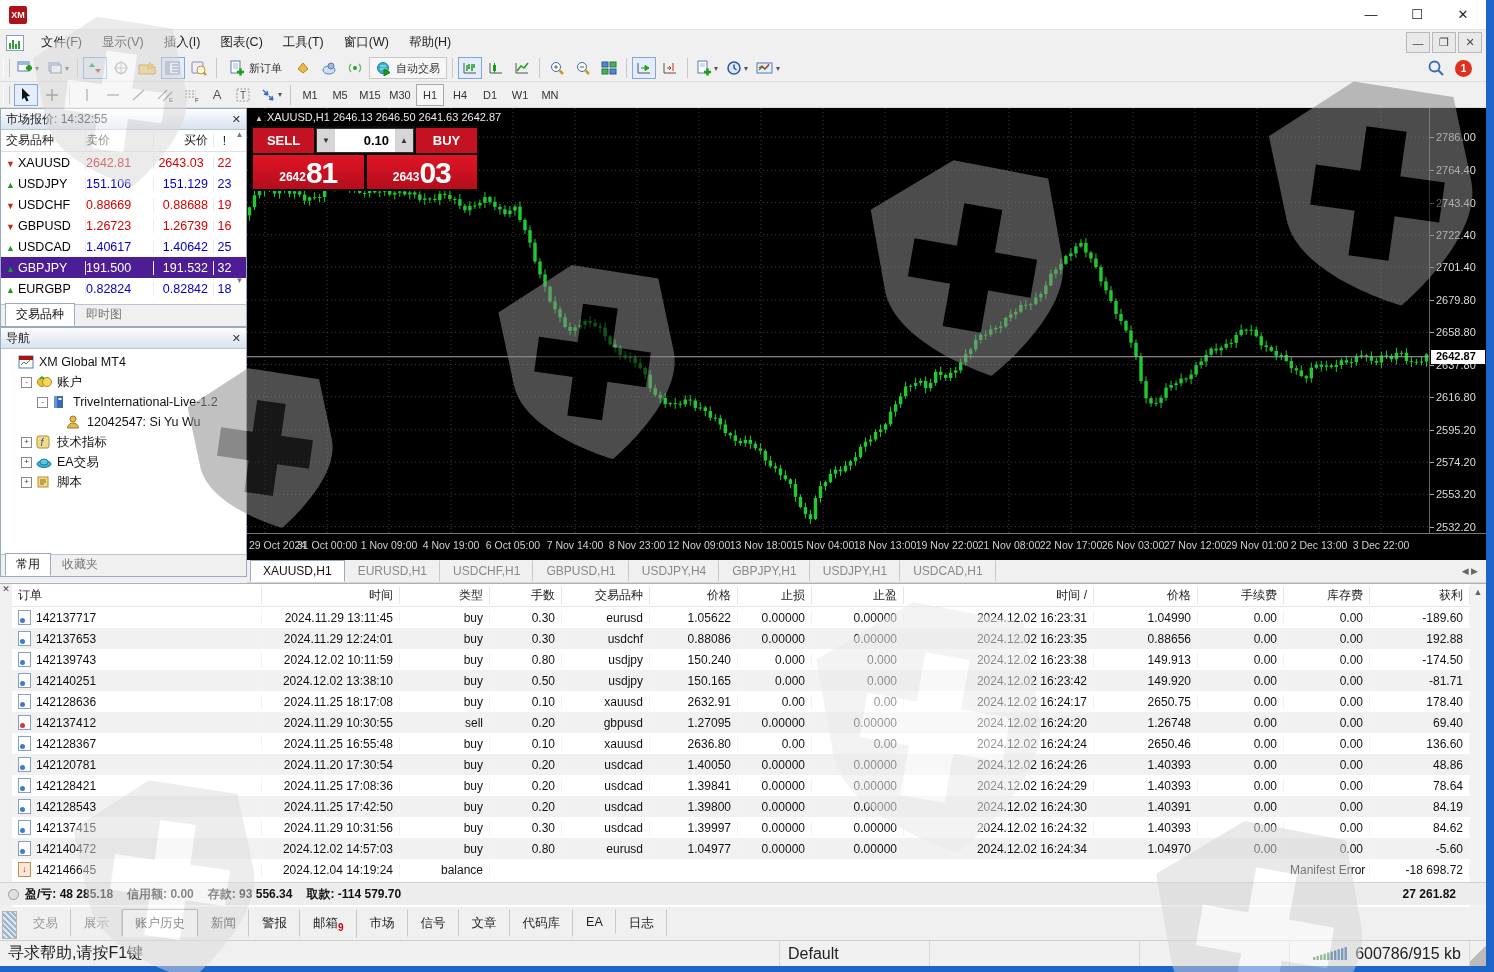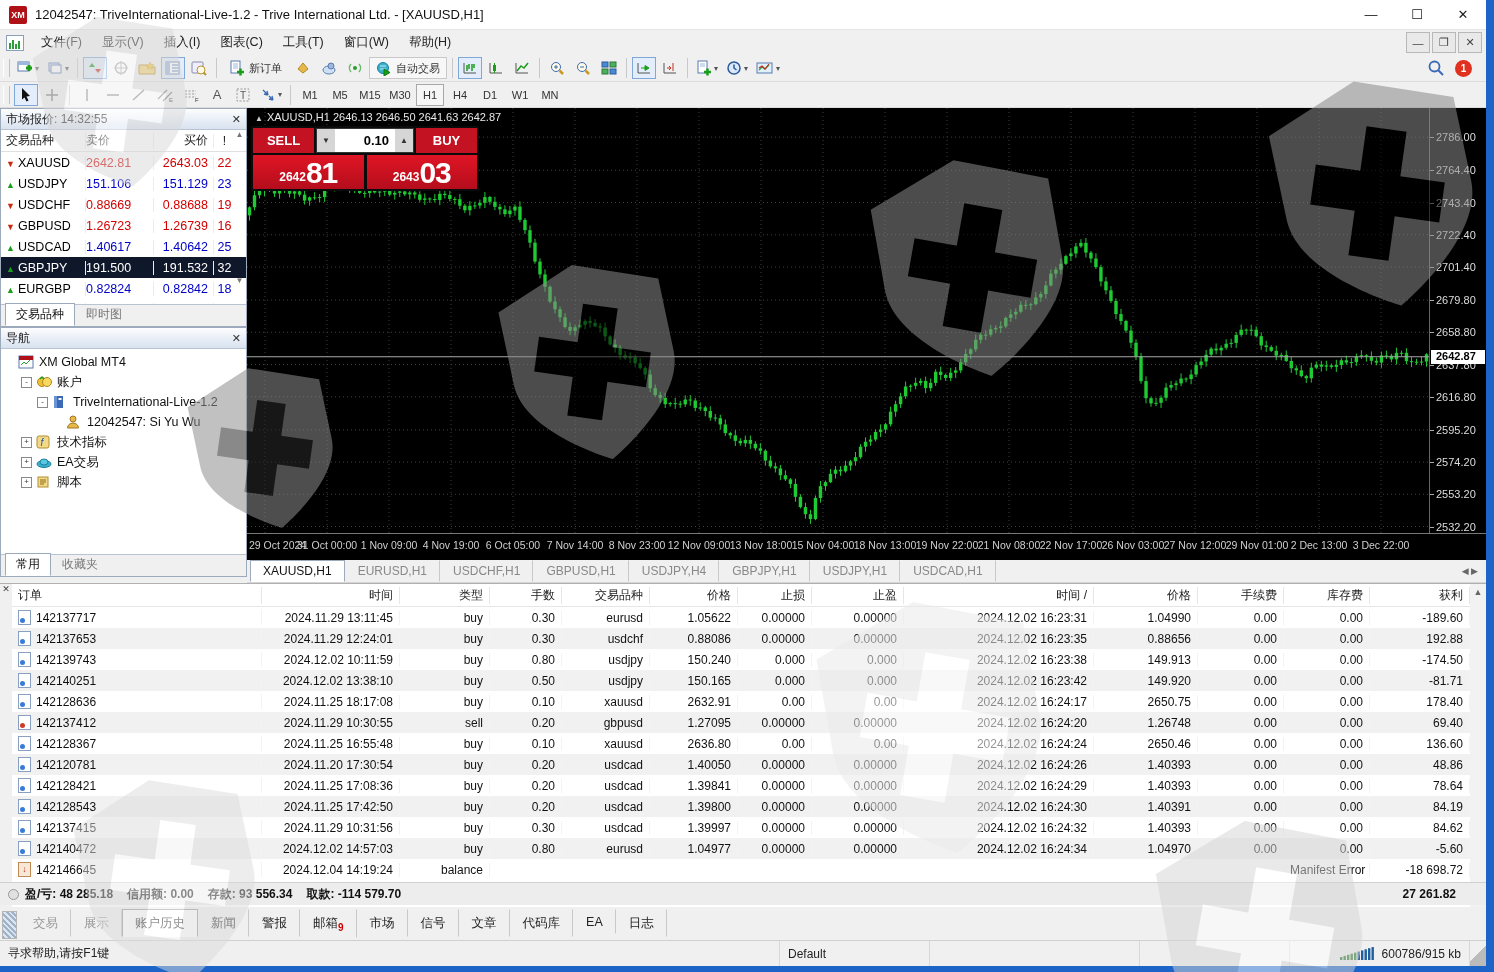--- a/index.html
+++ b/index.html
@@ -38,21 +38,21 @@
   .panel-title{height:20px;background:linear-gradient(#fcfdfe,#d8e2f0);border-bottom:1px solid #b9c4d3;display:flex;align-items:center;font-size:12px;color:#222;padding:0 5px;}
   .panel-title .closex{margin-left:auto;font-size:11px;color:#333;font-weight:bold;}
   #market-watch{left:0;top:108px;width:247px;height:219px;}
   .mw-header{display:flex;height:21px;border-bottom:1px solid #e0e0e0;font-size:12px;color:#222;align-items:center;}
   .mw-col-sym{width:84px;padding-left:5px;box-sizing:border-box;}
   .mw-col-bid{width:68px;padding-right:5px;box-sizing:border-box;border-left:1px solid #ececec;}
   .mw-col-ask{width:60px;text-align:right;padding-right:5px;box-sizing:border-box;border-left:1px solid #ececec;}
   .mw-col-spr{width:22px;text-align:center;box-sizing:border-box;border-left:1px solid #ececec;}
   .mw-row{display:flex;height:21px;align-items:center;font-size:12.5px;}
   .mw-row .arr{font-size:9px;width:12px;display:inline-block;}
-  .mw-row.sel{background:#0f172a;color:#fff;}
+  .mw-row.sel{background:#4c1d95;color:#fff;}
   .mw-row.sel .val{color:#fff !important;}
   .mw-rows{height:155px;overflow:hidden;position:relative;}
   .mw-scroll{position:absolute;right:0;top:21px;width:13px;height:155px;display:flex;flex-direction:column;justify-content:space-between;align-items:center;font-size:8px;color:#777;}
   .mini-tabs{position:absolute;bottom:0;left:0;right:0;height:22px;background:#f0f0f0;border-top:1px solid #b9c4d3;display:flex;align-items:flex-end;padding-left:4px;box-sizing:border-box;}
   .mini-tab{font-size:12px;color:#777;padding:2px 10px;border:1px solid transparent;}
   .mini-tab.active{background:#fff;border:1px solid #9daabb;border-bottom:1px solid #fff;color:#111;}
   #navigator{left:0;top:327px;width:247px;height:250px;}
   .tree{padding:3px 0 0 4px;font-size:12.5px;color:#111;}
   .tree-row{display:flex;align-items:center;height:20px;}
   .expander{width:9px;height:9px;border:1px solid #888;background:#fff;font-size:8px;line-height:7px;text-align:center;color:#333;margin-right:4px;flex:none;}
@@ -106,41 +106,40 @@
   #summary-row .sumpair{margin-right:14px;}
   #summary-row .total{margin-left:auto;margin-right:30px;}
   
   #bottom-tabs{left:0;top:907px;width:1486px;height:33px;background:#f0f0f0;display:flex;align-items:flex-start;padding-top:2px;box-sizing:border-box;}
   #bottom-tabs .vgrip{width:13px;height:26px;margin:2px 3px 0 2px;background:repeating-linear-gradient(45deg,#9fb3c8 0 2px,#dde6f0 2px 4px);border:1px solid #b5b5b5;}
   .btab{font-size:12.5px;color:#222;padding:5px 12px 4px;border:1px solid transparent;position:relative;border-right:1px solid #c9c9c9;}
   .btab.dim{color:#999;}
   .btab.active{background:#fff;border:1px solid #999;border-bottom:1px solid #fff;font-weight:normal;}
   .btab sub{color:#d00000;font-size:10px;font-weight:bold;}
   
-  #statusbar{left:0;top:940px;width:1486px;height:26px;background:#f0f0f0;border-top:1px solid #d0d0d0;display:flex;align-items:center;font-size:12px;color:#222;box-sizing:border-box;}
+  #statusbar{left:0;top:940px;width:1486px;height:26px;background:#f0f0f0;border-top:1px solid #d0d0d0;display:flex;align-items:center;font-size:16px;color:#222;box-sizing:border-box;}
   .sseg{height:100%;display:flex;align-items:center;padding:0 8px;border-right:1px solid #d8d8d8;box-sizing:border-box;}
   .sseg.help{flex:1;}
   .sseg.w150{width:150px;}
   .sseg.w210{width:210px;}
   .sseg.traffic{width:180px;gap:6px;justify-content:flex-end;}
   .grip-corner{width:16px;height:100%;background:linear-gradient(135deg,transparent 50%,#bbb 50%);}
   
   .wm{position:absolute;pointer-events:none;z-index:9;}
   svg{display:block;}
   .icon-svg{display:block;}
 </style>
 </head>
 <body>
 
 <div id="app">
 <div id="win">
 
   <div id="titlebar" class="abs">
     <div class="appicon">XM</div>
-    <div class="ttl">12042547: TriveInternational-Live-1.2 - Trive International Ltd. - [XAUUSD,H1]</div>
     <div class="wbtns">
       <div class="wbtn">—</div>
       <div class="wbtn">☐</div>
       <div class="wbtn">✕</div>
     </div>
   </div>
 
   <div id="menubar" class="abs">
     <div class="mdiicon">
           <i style="left:2px;height:6px;"></i>
@@ -414,21 +413,21 @@
     <div class="mw-header">
       <div class="mw-col-sym">交易品种</div>
       <div class="mw-col-bid">卖价</div>
       <div class="mw-col-ask">买价</div>
       <div class="mw-col-spr">!</div>
     </div>
     <div class="mw-rows" id="mw-rows">
           <div class="mw-row">
             <div class="mw-col-sym"><span class="arr" style="color: rgb(204, 42, 16);">▼</span><span>XAUUSD</span></div>
             <div class="mw-col-bid val" style="color: rgb(212, 0, 0);">2642.81</div>
-            <div class="mw-col-ask val" style="color: rgb(212, 0, 0);">2643.03</div>
+            <div class="mw-col-ask val" style="color: rgb(212, 0, 0); text-align: center;">2643.03</div>
             <div class="mw-col-spr val" style="color: rgb(212, 0, 0);">22</div>
           </div>
           <div class="mw-row">
             <div class="mw-col-sym"><span class="arr" style="color: rgb(26, 158, 26);">▲</span><span>USDJPY</span></div>
             <div class="mw-col-bid val" style="color: rgb(0, 0, 200);">151.106</div>
             <div class="mw-col-ask val" style="color: rgb(0, 0, 200);">151.129</div>
             <div class="mw-col-spr val" style="color: rgb(0, 0, 200);">23</div>
           </div>
           <div class="mw-row">
             <div class="mw-col-sym"><span class="arr" style="color: rgb(204, 42, 16);">▼</span><span>USDCHF</span></div>

